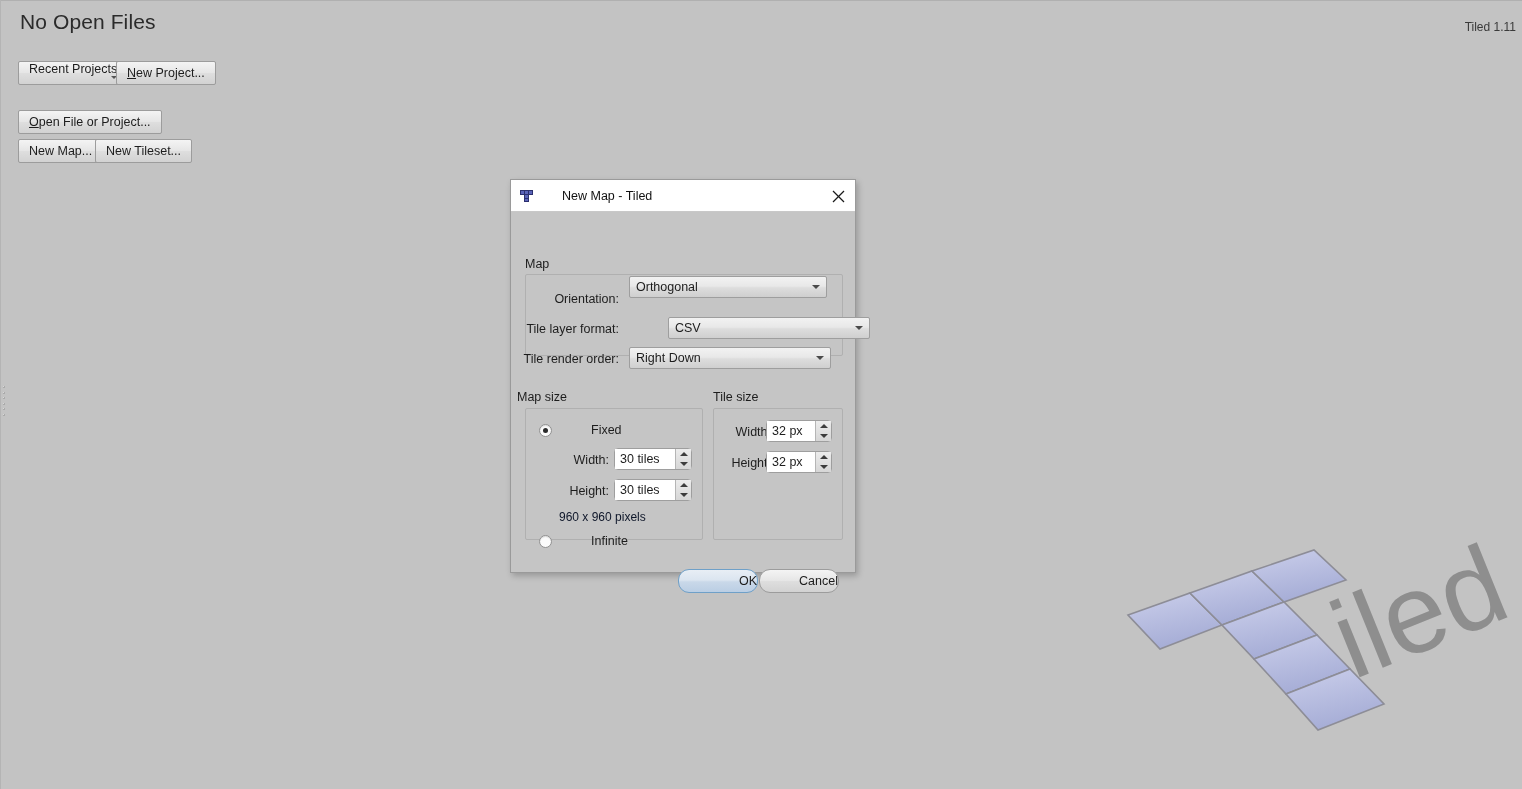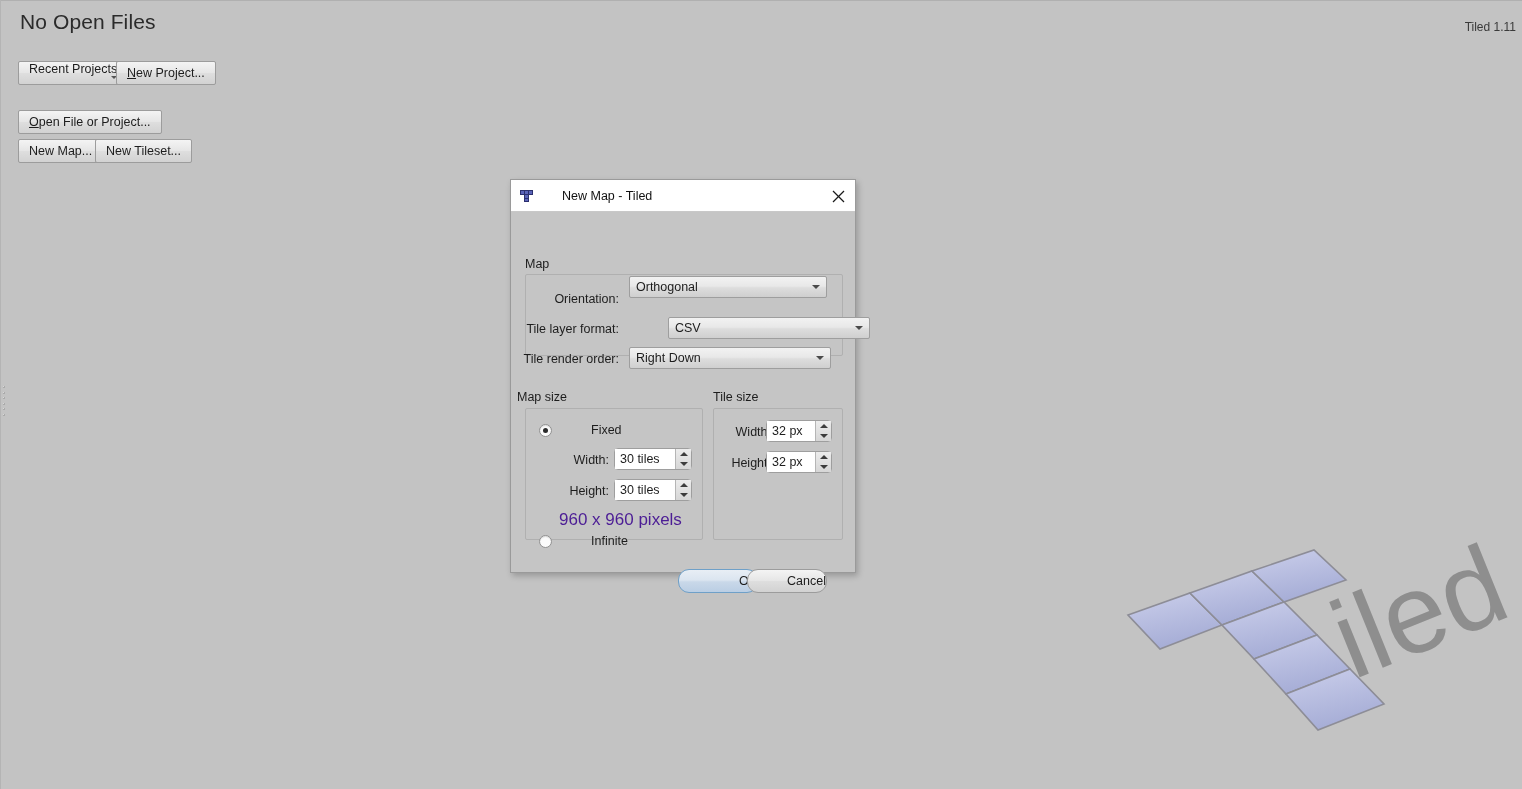--- a/index.html
+++ b/index.html
@@ -288,43 +288,43 @@
     background: #2b2b2b;
   }
   .radio .rlabel {
     margin-left: 7px;
     font-size: 12.5px;
     color: #1d1d1d;
   }
 
   .infolabel {
     position: absolute;
-    font-size: 17px;
-    color: #4c1d95;
+    font-size: 12px;
+    color: #0f172a;
   }
 
   
   .dlgbtn {
     position: absolute;
     width: 80px; height: 24px;
     border-radius: 11px;
     display: flex;
     align-items: center;
     justify-content: flex-end;
     font-size: 12.5px;
     color: #1d1d1d;
     cursor: pointer;
   }
   #btn-ok {
     left: 167px; top: 357px;
     background: linear-gradient(to bottom, #e8eef5 0%, #dbe5f0 46%, #c9d8e9 54%, #bacee4 100%);
     border: 1px solid #6fa0c8;
   }
   #btn-cancel {
-    left: 236px; top: 357px;
+    left: 248px; top: 357px;
     background: linear-gradient(to bottom, #f4f4f4 0%, #e6e6e6 48%, #dedede 52%, #d2d2d2 100%);
     border: 1px solid #9c9c9c;
   }
 </style>
 </head>
 <body>
 
 <div id="workspace">
 
   <div id="top-rule"></div>

